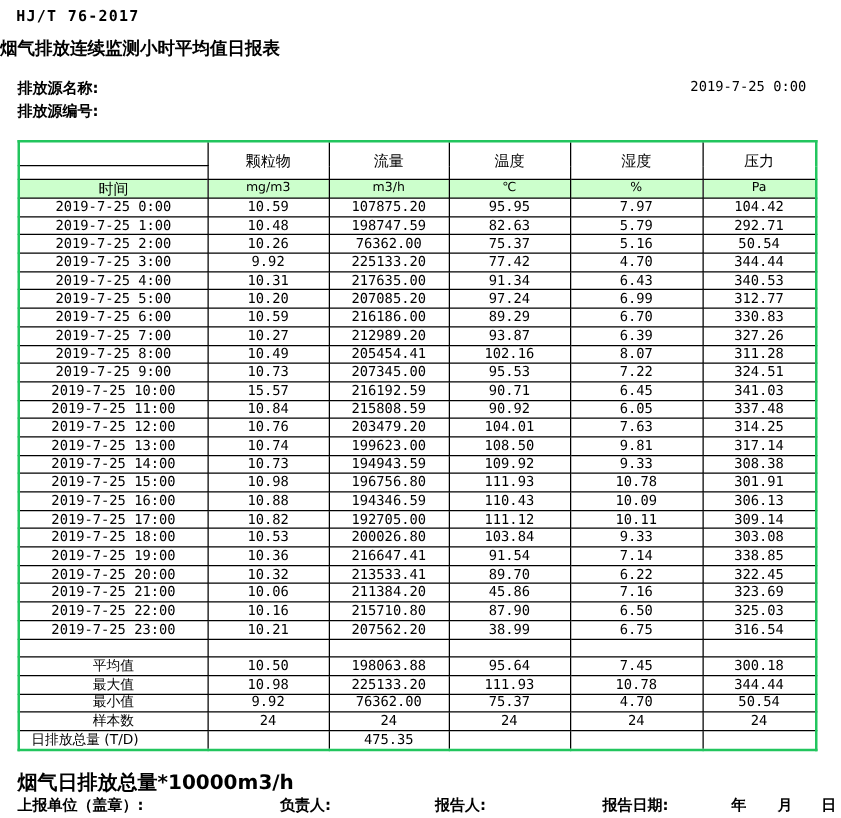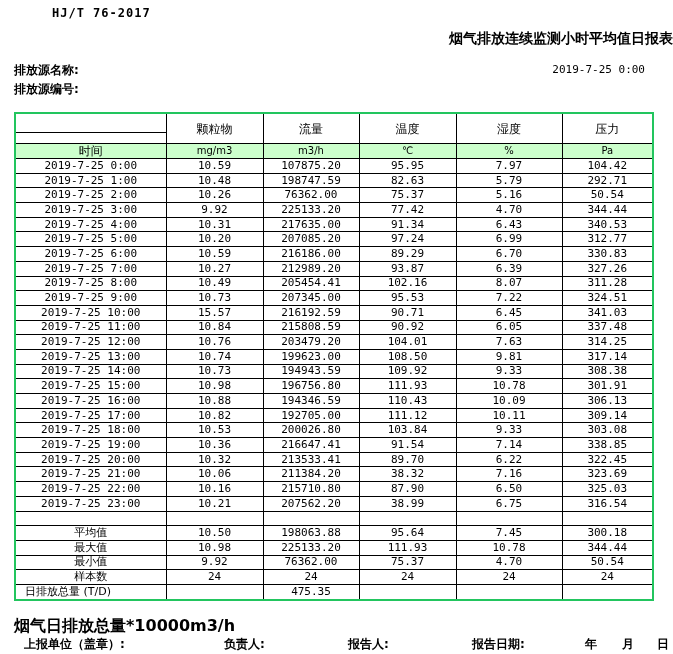--- a/index.html
+++ b/index.html
@@ -4,24 +4,24 @@
 <style>
   html,body{margin:0;padding:0;}
   body{
     width:673px;height:654px;position:relative;background:#fff;color:#000;
     font-family:"DejaVu Sans","Liberation Sans",sans-serif;
     overflow:hidden;
   }
   .mono{font-family:"DejaVu Sans Mono","Liberation Mono",monospace;}
   .doc-standard{
     position:absolute;top:6px;left:13px;font-weight:bold;font-size:12px;
-    letter-spacing:1px;font-family:"DejaVu Sans Mono","Liberation Mono",monospace;margin-left:39px;
+    letter-spacing:1px;font-family:"DejaVu Sans Mono","Liberation Mono",monospace;
   }
   .report-title{
-    position:absolute;top:30px;left:0;width:100%;text-align:right;
+    position:absolute;top:30px;left:0;width:100%;text-align:left;
     font-weight:bold;font-size:14px;
   }
   .source-name-label{position:absolute;top:62px;left:14px;font-weight:bold;font-size:12px;}
   .source-id-label{position:absolute;top:81px;left:14px;font-weight:bold;font-size:12px;}
   .report-datetime{position:absolute;top:63px;right:28px;font-size:11px;}
 
   table.report{
     position:absolute;top:112px;left:14px;width:638px;
     border-collapse:collapse;table-layout:fixed;
     border:2px solid #22c55e;
@@ -36,24 +36,24 @@
   tr.unit-row td.time-head{font-size:12px;}
   tbody.data td, tbody.blank td, tbody.summary td{
     height:13.7px;font-family:"DejaVu Sans Mono","Liberation Mono",monospace;
   }
   tbody.summary td:first-child{font-family:"DejaVu Sans","Liberation Sans",sans-serif;}
   tbody.summary tr:last-child td:first-child{text-align:left;padding-left:9px;margin-left:16px;}
 
   .footnote{position:absolute;top:616px;left:14px;font-weight:bold;font-size:16px;}
   .footer-line{position:absolute;top:636px;left:0;width:673px;height:16px;font-weight:bold;font-size:12px;}
   .footer-line span{position:absolute;top:0;}
-  .fl-unit{left:24px;}
+  .fl-unit{left:14px;}
   .fl-manager{left:224px;}
   .fl-reporter{left:348px;}
-  .fl-rdate{left:472px;}
+  .fl-rdate{left:482px;}
   .fl-year{left:585px;}
   .fl-month{left:622px;}
   .fl-day{left:657px;}
 </style>
 </head>
 <body>
 
 <div class="doc-standard">HJ/T  76-2017</div>
 <div class="report-title">烟气排放连续监测小时平均值日报表</div>
 <div class="source-name-label">排放源名称:</div>
@@ -256,21 +256,21 @@
         <td>10.32</td>
         <td>213533.41</td>
         <td>89.70</td>
         <td>6.22</td>
         <td>322.45</td>
       </tr>
       <tr>
         <td>2019-7-25 21:00</td>
         <td>10.06</td>
         <td>211384.20</td>
-        <td>38.32</td>
+        <td>45.86</td>
         <td>7.16</td>
         <td>323.69</td>
       </tr>
       <tr>
         <td>2019-7-25 22:00</td>
         <td>10.16</td>
         <td>215710.80</td>
         <td>87.90</td>
         <td>6.50</td>
         <td>325.03</td>

